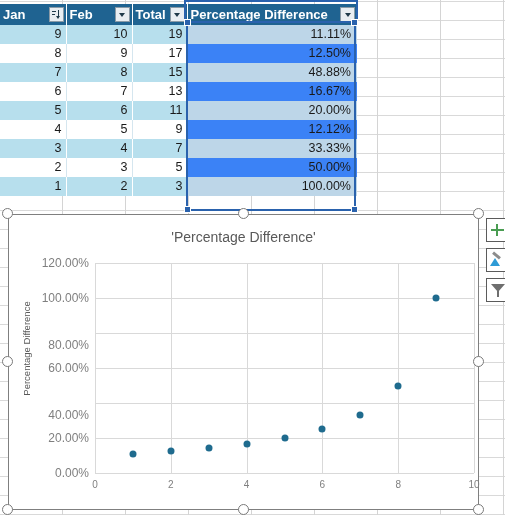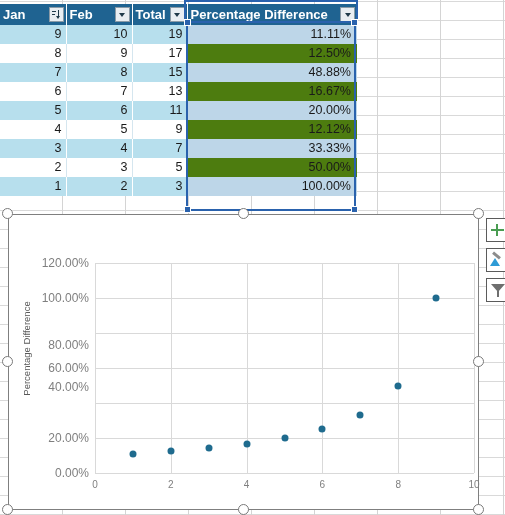--- a/index.html
+++ b/index.html
@@ -108,21 +108,21 @@
   }
 
   #table tbody td {
     text-align: right;
     color: #1a1a1a;
     border-right: 1px solid #ffffff;
   }
   #table tbody tr.odd td { background: #b7dfed; }
   #table tbody tr.even td { background: #ffffff; }
   #table tbody tr.odd td.sel { background: #bdd6e8; }
-  #table tbody tr.even td.sel { background: #4d7c0f; }
+  #table tbody tr.even td.sel { background: #3b82f6; }
   #table tbody td.sel {
     border-right: none;
     padding-right: 6px;
   }
   #table tbody tr.even td { border-right: 1px solid #d5e6ef; }
   #table tbody tr.even td.sel { border-right: none; }
 
   
   .col-jan   { width: 66px; }
   .col-feb   { width: 66px; }
@@ -432,29 +432,30 @@
   <div id="head-sel-bar"></div>
 
   <div id="col-selection">
     <span class="sq-handle sq-tl"></span>
     <span class="sq-handle sq-tr"></span>
     <span class="sq-handle sq-bl"></span>
     <span class="sq-handle sq-br"></span>
   </div>
 
   <div id="chart-frame">
+    <div id="chart-title">'Percentage Difference'</div>
     <div id="y-axis-title">Percentage Difference</div>
     <div id="plot">
       <div id="plot-inner">
           <div class="gridline-h" style="top: 210px;"></div>
           <div class="ytick" style="top: 210px;">0.00%</div>
           <div class="gridline-h" style="top: 175px;"></div>
           <div class="ytick" style="top: 175px;">20.00%</div>
           <div class="gridline-h" style="top: 140px;"></div>
-          <div class="ytick" style="top: 124px; text-align: center;">40.00%</div>
+          <div class="ytick" style="top: 152px; text-align: center;">40.00%</div>
           <div class="gridline-h" style="top: 105px;"></div>
           <div class="ytick" style="top: 105px;">60.00%</div>
           <div class="gridline-h" style="top: 70px;"></div>
           <div class="ytick" style="top: 82px;">80.00%</div>
           <div class="gridline-h" style="top: 35px;"></div>
           <div class="ytick" style="top: 35px;">100.00%</div>
           <div class="gridline-h" style="top: 0px;"></div>
           <div class="ytick" style="top: 0px;">120.00%</div>
           <div class="gridline-v" style="left: 0px;"></div>
           <div class="xtick" style="left: 0px;">0</div>

